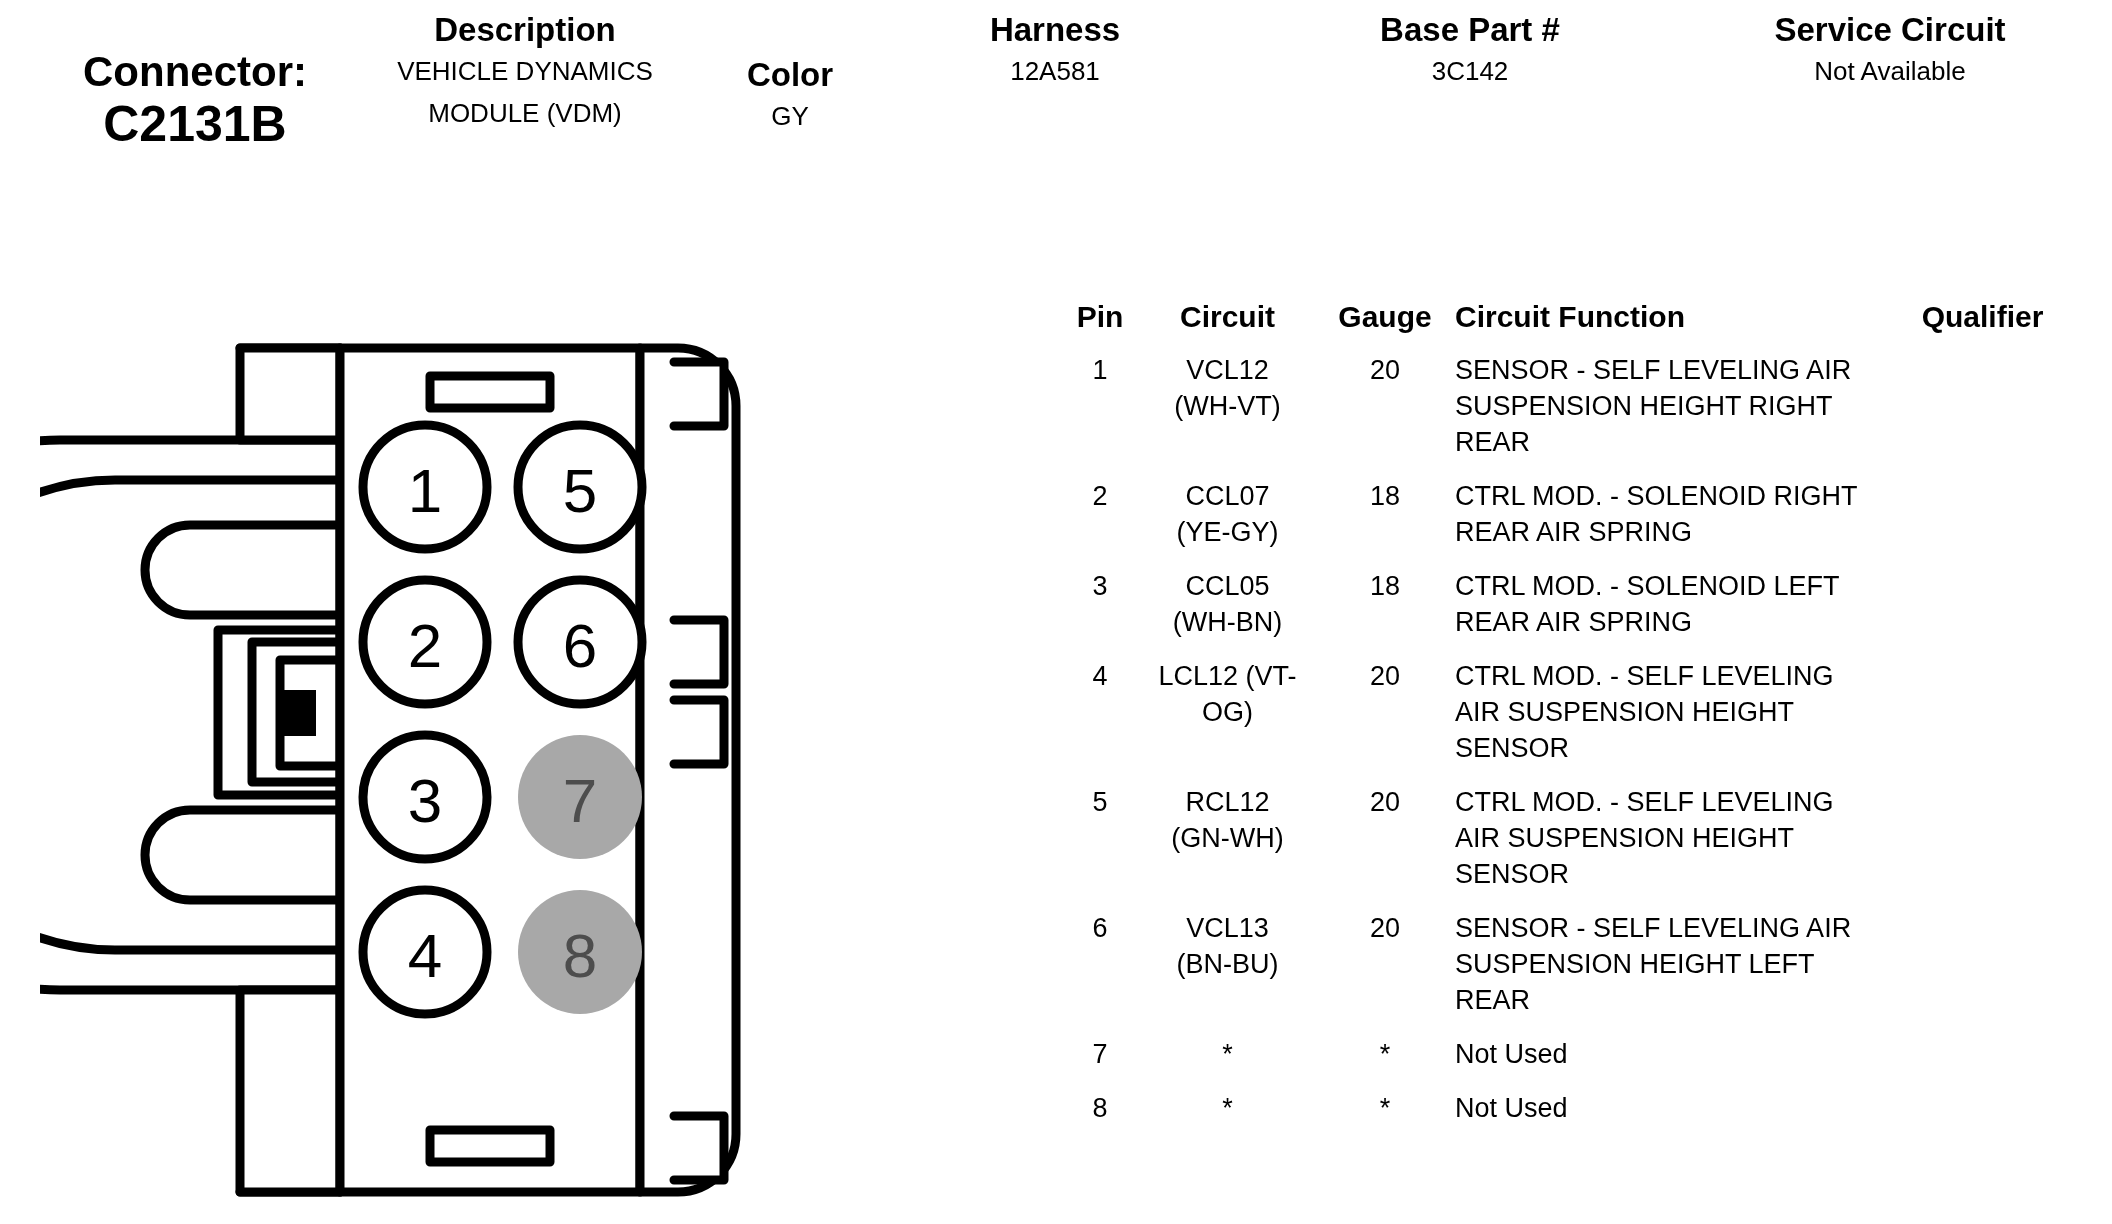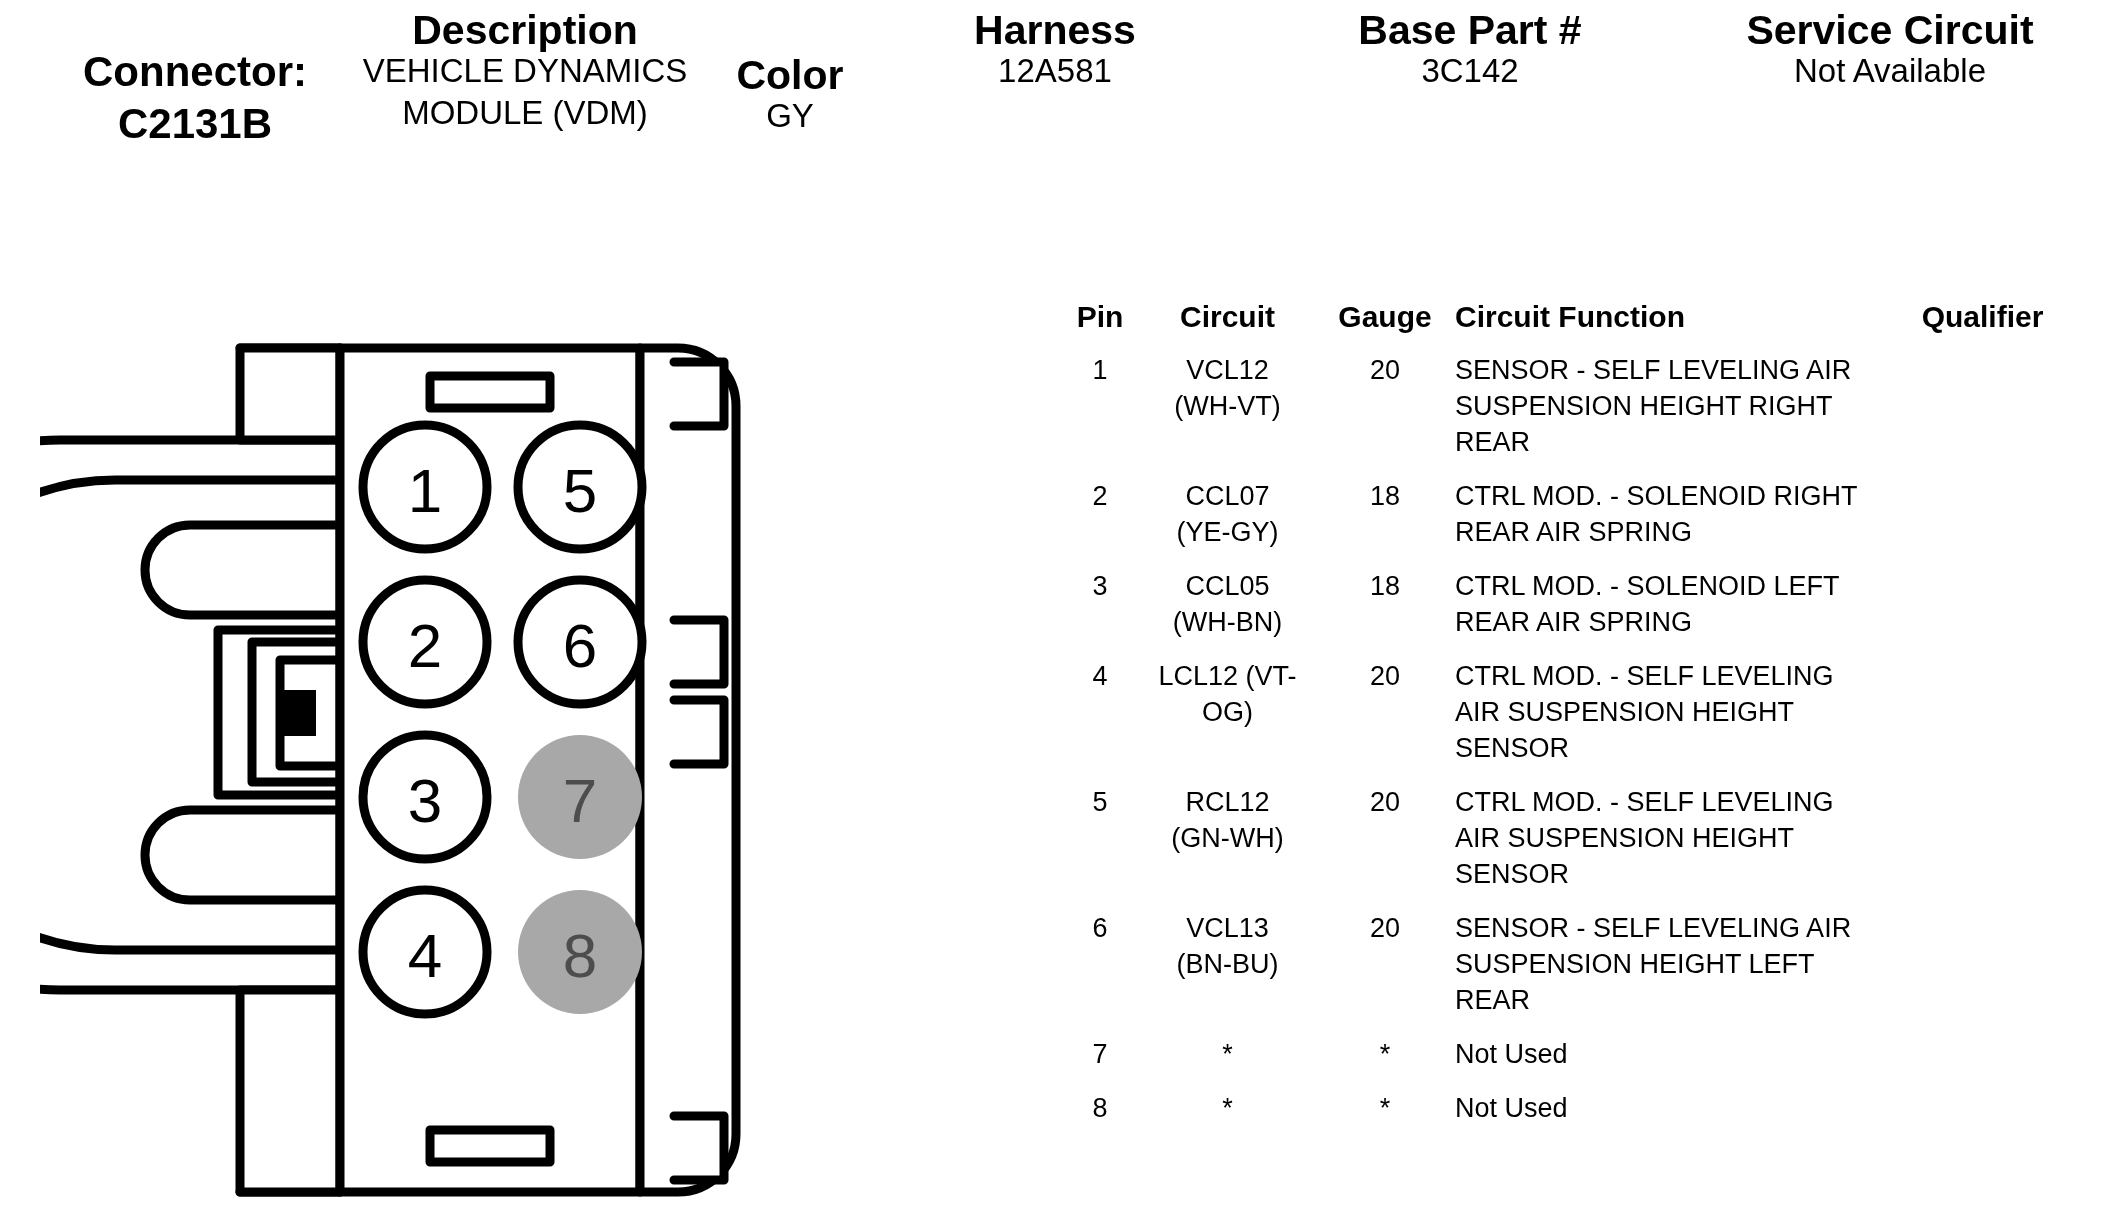--- a/index.html
+++ b/index.html
@@ -23,43 +23,43 @@
     left: 0;
     width: 2112px;
     height: 230px;
   }
   .hdr-cell {
     position: absolute;
     text-align: center;
   }
   .hdr-label {
     font-weight: bold;
-    font-size: 41px;
+    font-size: 33px;
     line-height: 40px;
     white-space: nowrap;
   }
   .hdr-value {
     font-weight: normal;
-    font-size: 33px;
+    font-size: 26px;
     line-height: 42px;
   }
 
   #connector-block {
     left: 30px;
     top: 46px;
     width: 330px;
     text-align: center;
   }
   #connector-block .hdr-label {
     font-size: 42px;
     line-height: 52px;
     font-weight: bold;
   }
   #connector-block .hdr-value {
-    font-size: 42px;
+    font-size: 50px;
     line-height: 52px;
     font-weight: bold;
   }
 
   #desc-block { left: 360px; top: 10px; width: 330px; }
   #color-block { left: 700px; top: 55px; width: 180px; }
   #harness-block { left: 930px; top: 10px; width: 250px; }
   #basepart-block { left: 1330px; top: 10px; width: 280px; }
   #pigtail-block { left: 1700px; top: 10px; width: 380px; }
 

